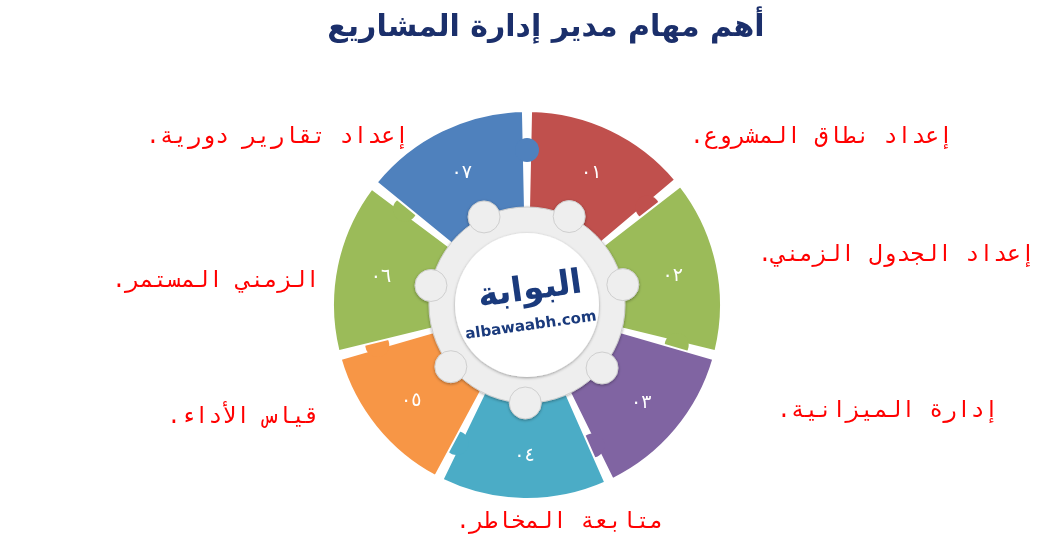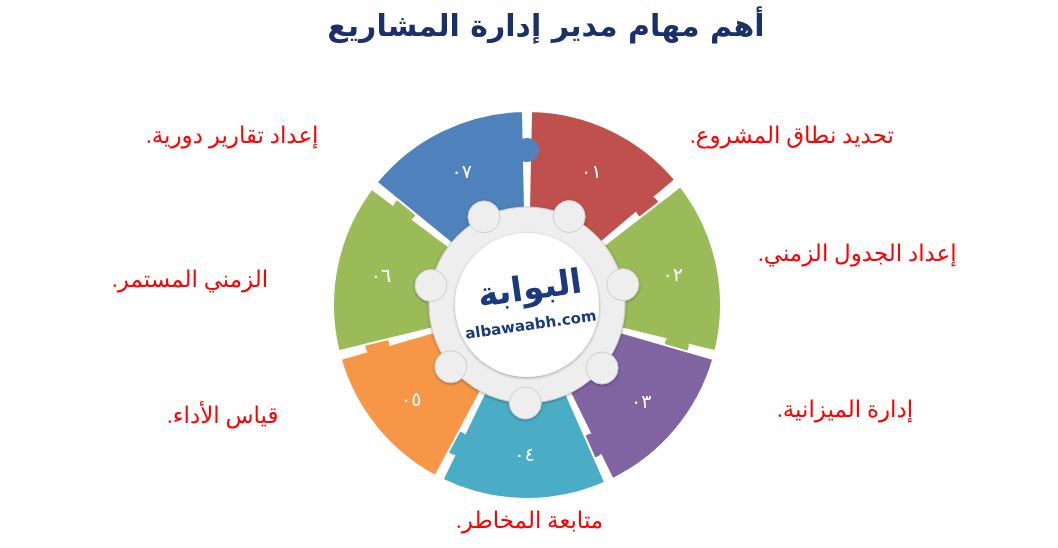--- a/index.html
+++ b/index.html
@@ -4,21 +4,21 @@
 <style>
   html, body { margin: 0; padding: 0; background: #ffffff; }
   body { width: 1058px; height: 548px; position: relative; overflow: hidden; font-family: "DejaVu Sans", sans-serif; }
   .title {
     position: absolute; left: 17px; width: 1058px; top: 8px; text-align: center;
     font-size: 30px; font-weight: bold; color: #1b2f6b; direction: rtl;
     font-family: "DejaVu Sans", sans-serif;
   }
   .label {
     position: absolute; color: #ff0000; font-size: 23px; direction: rtl; white-space: nowrap;
-    font-family: Liberation Serif, serif;
+    font-family: Liberation Mono, monospace;
   }
   svg.wheel { position: absolute; left: 0; top: 0; }
   .num { font-family: "DejaVu Sans", sans-serif; font-size: 19px; fill: #ffffff; }
   .logo-ar { font-family: "DejaVu Sans", sans-serif; font-weight: bold; font-size: 34px; fill: #1a3a7c; }
   .logo-en { font-family: "DejaVu Sans", sans-serif; font-weight: bold; font-size: 15px; fill: #1a3a7c; }
 </style>
 </head>
 <body>
 
 <div class="title">أهم مهام مدير إدارة المشاريع</div>
@@ -79,19 +79,19 @@
         <circle cx="484.0396276146704" cy="216.91818346268167" r="16" fill="#eeeeee" stroke="#cfcfcf"></circle>
       </g>
   </g>
   <circle cx="527" cy="305" r="72" fill="#ffffff" filter="url(#sh)"></circle>
   <g>
     <text id="logo-ar" class="logo-ar" x="532" y="300" text-anchor="middle" direction="rtl" transform="rotate(-8 527 305)">البوابة</text>
     <text id="logo-en" class="logo-en" x="528" y="330" text-anchor="middle" transform="rotate(-8 527 305)">albawaabh.com</text>
   </g>
 </svg>
 
-<div class="label" style="left:690px; top:122px;">تحديد نطاق المشروع.</div>
+<div class="label" style="left:690px; top:122px;">إعداد نطاق المشروع.</div>
 <div class="label" style="left:758px; top:240px;">إعداد الجدول الزمني.</div>
 <div class="label" style="left:751px; top:396px;margin-left:26px;">إدارة الميزانية.</div>
 <div class="label" style="left:456px; top:507px;">متابعة المخاطر.</div>
 <div class="label" style="left:167px; top:402px;">قياس الأداء.</div>
 <div class="label" style="left:112px; top:266px;">الزمني المستمر.</div>
 <div class="label" style="left:146px; top:122px;">إعداد تقارير دورية.</div>
 
 </body></html>

